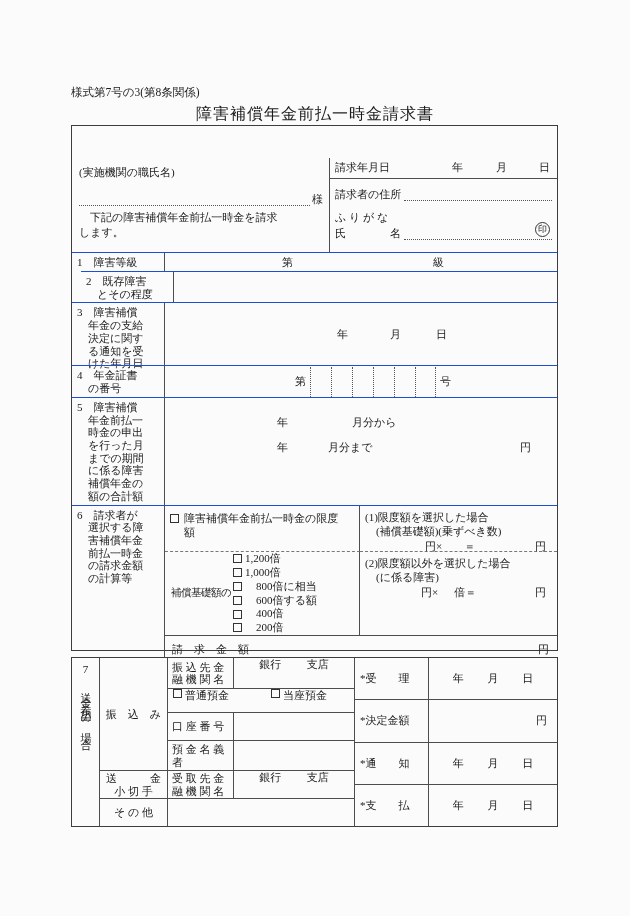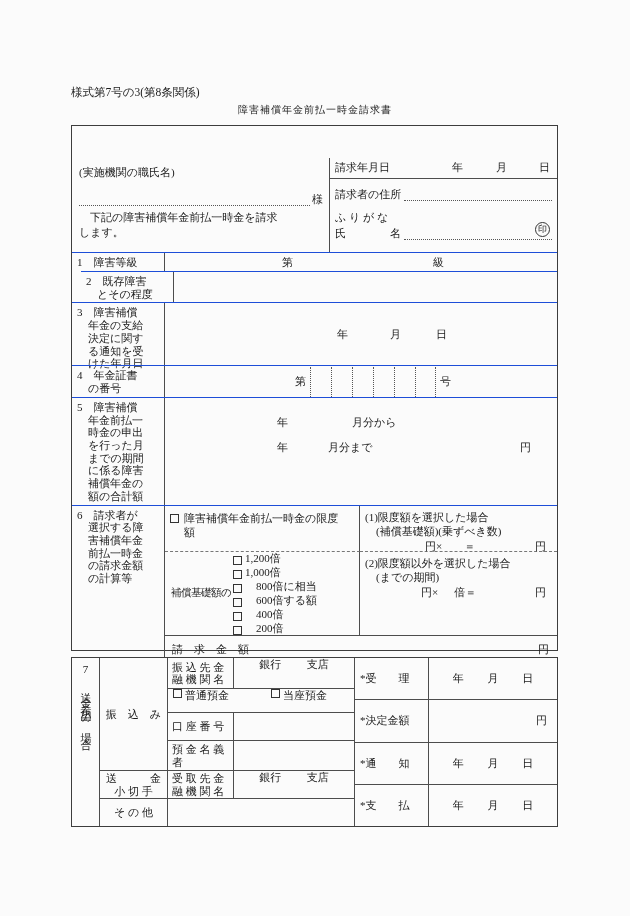--- a/index.html
+++ b/index.html
@@ -4,21 +4,21 @@
 <style>
   * { margin:0; padding:0; box-sizing:border-box; }
   html,body { background:#e8e8e8; }
   .page {
     position:relative; width:630px; height:916px; margin:0 auto;
     background:#fbfbfb; color:#1b1b1b;
     font-family:"Liberation Serif","DejaVu Serif",serif;
     font-size:11px; line-height:1.2;
   }
   .form-no { position:absolute; left:71px; top:86px; font-size:11.5px; }
-  .title   { position:absolute; left:0; top:104px; width:100%; text-align:center; font-size:10px; letter-spacing:1px; }
+  .title   { position:absolute; left:0; top:104px; width:100%; text-align:center; font-size:16px; letter-spacing:1px; }
 
   .tbl { position:absolute; border:1.5px solid #3d3d3d; background:#fbfbfb; }
   .main  { left:71px; top:125px; width:487px; height:526px; display:flex; flex-direction:column; }
   .remit { left:71px; top:657px; width:487px; height:170px; display:flex; }
 
   .row { display:flex; border-top:1px solid #1d4ed8; }
   .row.first { border-top:none; }
   .lbl {
     width:93px; flex:0 0 93px; border-right:1px solid #4d4d4d;
     padding:3px 2px 2px 5px; white-space:pre-line; line-height:12.7px;
@@ -55,21 +55,21 @@
   .r6-bot { flex:1; display:flex; }
   .r6-mid { width:195px; flex:0 0 195px; border-right:1px solid #4d4d4d; }
   .r6-top > div { border-bottom:1px dashed #777; }
   .limit-cell { display:flex; padding:5px 3px 0 5px; }
   .limit-cell .txt { white-space:pre-line; line-height:14px; margin-left:2px; }
   .case { padding:4px 3px 0 5px; line-height:14px; }
   .case .sub { padding-left:11px; }
   .case .calc { display:flex; margin-top:1px; }
   .mult-cell { display:flex; align-items:center; padding-left:6px; }
   .base-lab { width:62px; flex:0 0 62px; font-size:10.5px; letter-spacing:-0.5px; }
-  .mrow { display:flex; align-items:flex-end; height:13.9px; }
+  .mrow { display:flex; align-items:center; height:13.9px; }
   .mrow .mtxt { white-space:pre; }
   .claim-row { height:28px; border-top:1px solid #4d4d4d; display:flex; align-items:center; }
   .cb { display:inline-block; width:9px; height:9px; border:1px solid #333; flex:0 0 9px; margin-right:3px; background:#fbfbfb; }
 
   
   .rm-c1 { width:28px; flex:0 0 28px; border-right:1px solid #4d4d4d; display:flex; flex-direction:column; align-items:center; padding-top:5px; }
   .rm-vert { writing-mode:vertical-rl; text-orientation:upright; letter-spacing:5.5px; margin-top:8px; }
   .rm-left { width:254px; flex:0 0 254px; display:flex; }
   .rm-c2 { width:68px; flex:0 0 68px; border-right:1px solid #4d4d4d; display:flex; flex-direction:column; }
   .rm-c2 > div { display:flex; align-items:center; justify-content:center; text-align:center; white-space:pre-line; line-height:13px; }
@@ -244,21 +244,21 @@
                   <span class="mtxt">　400倍</span>
                 </div>
               <div class="mrow">
                   <span class="cb"></span>
                   <span class="mtxt">　200倍</span>
                 </div>
             </div>
           </div>
           <div class="case" style="flex:1;">
             <div>(2)限度額以外を選択した場合</div>
-            <div class="sub">(までの期間)</div>
+            <div class="sub">(に係る障害)</div>
             <div class="calc">
               <span style="margin-left:56px;">円×</span>
               <span style="margin-left:16px;">倍＝</span>
               <span style="margin-left:auto;margin-right:8px;">円</span>
             </div>
           </div>
         </div>
         <div class="claim-row">
           <span style="padding-left:7px;">請　求　金　額</span>
           <span style="margin-left:auto;margin-right:8px;">円</span>

